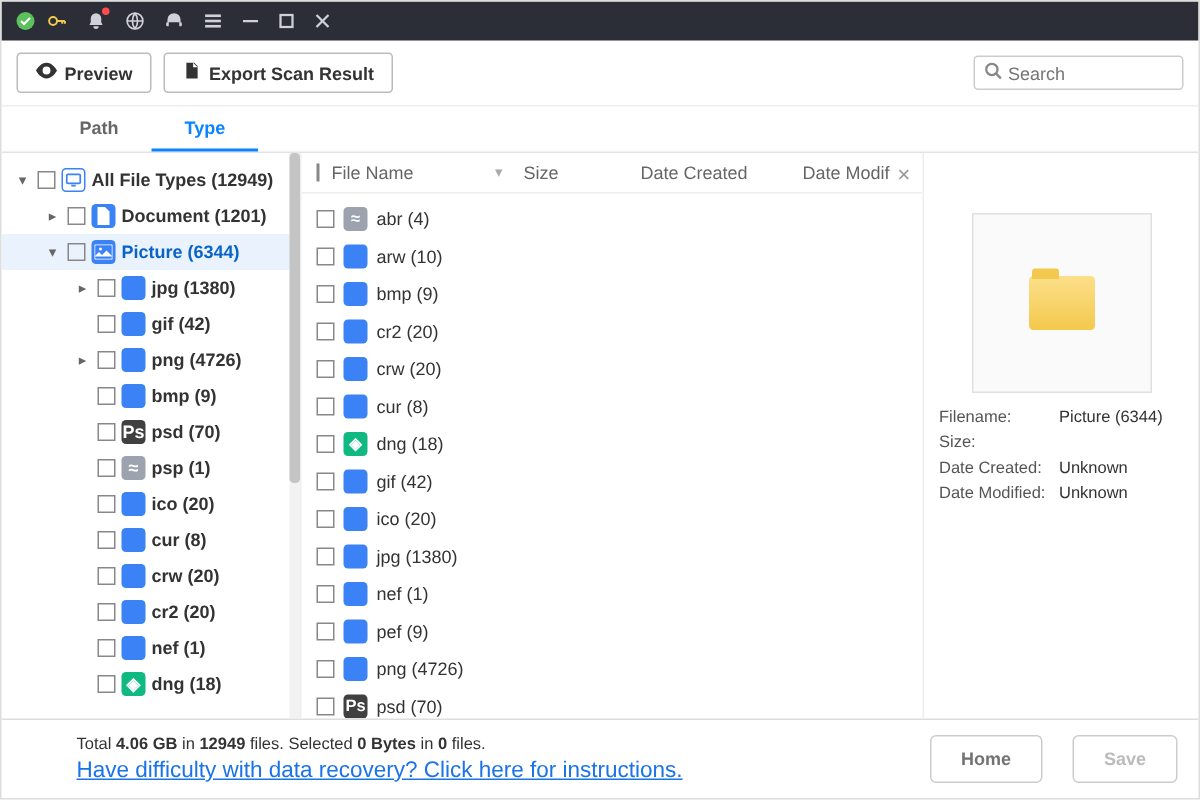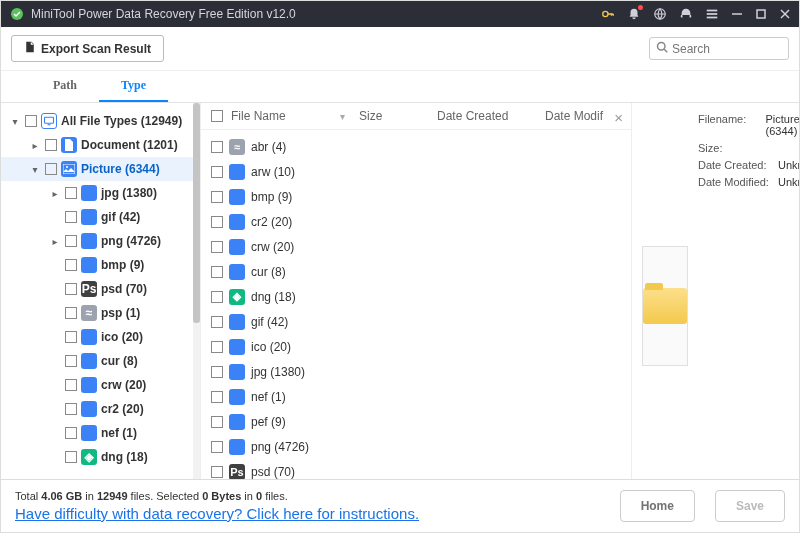--- a/index.html
+++ b/index.html
@@ -10,21 +10,21 @@
   .titlebar .tb-icons { display:flex; gap:12px; align-items:center; }
   .titlebar .tb-icons span { color:#cfd0d8; cursor:pointer; font-size:14px; line-height:1; }
   .titlebar svg { display:block; }
 
   .toolbar { display:flex; align-items:center; padding:8px 10px; gap:8px; border-bottom:1px solid #eee;}
   .btn { border:1px solid #bbb; background:#fff; padding:5px 12px; border-radius:3px; font-size:12px; display:flex; align-items:center; gap:5px; cursor:pointer; font-weight:600;}
   .toolbar .spacer { flex:1; }
   .search { border:1px solid #ccc; border-radius:3px; padding:3px 6px; display:flex; align-items:center; gap:4px; width:140px; }
   .search input { border:none; outline:none; font-size:12px; width:100%; }
 
-  .tabs { display:flex; padding-left:30px; border-bottom:1px solid #e3e3e3;font-family:Liberation Serif, serif; }
+  .tabs { display:flex; padding-left:30px; border-bottom:1px solid #e3e3e3; }
   .tab { padding:7px 22px; cursor:pointer; color:#666; font-weight:600;}
   .tab.active { color:#0a84ff; border-bottom:2px solid #0a84ff;text-align:right; }
 
   .main { flex:1; display:flex; overflow:hidden; border-bottom:1px solid #ddd;}
   .tree { width:200px; border-right:1px solid #eee; overflow-y:auto; padding-top:6px; position:relative;}
   .tree-row { display:flex; align-items:center; height:24px; white-space:nowrap; gap:4px; padding-right:4px; }
   .tree-row .tw { width:12px; text-align:center; color:#666; cursor:pointer; font-size:10px;}
   .tree-row .cb { width:12px; height:12px; border:1px solid #888; display:inline-block; flex-shrink:0; cursor:pointer;}
   .tree-row .ic { width:16px; height:16px; display:inline-flex; align-items:center; justify-content:center; font-size:12px; color:#fff; border-radius:3px; flex-shrink:0;}
   .tree-row.selected { background:#e9f2fd; }
@@ -39,50 +39,49 @@
   .fheader .col-size{ flex:0 0 70px;}
   .fheader .col-dc{ flex:0 0 100px;}
   .fheader .col-dm{ flex:0 0 70px;}
   .fheader .sort { color:#aaa; font-size:10px; margin-left:auto; margin-right:6px;}
   .flist { flex:1; overflow:hidden; padding-top:4px;}
   .frow { display:flex; align-items:center; height:25px; padding:0 10px; gap:6px;}
   .frow .cb { width:12px; height:12px; border:1px solid #888; cursor:pointer;}
   .frow .ic { width:16px; height:16px; display:inline-flex; align-items:center; justify-content:center; font-size:11px; border-radius:3px; color:#fff;}
   .files .close { position:absolute; right:8px; top:6px; color:#999; cursor:pointer; font-size:15px;}
 
-  .preview { width:168px; border-left:1px solid #eee; display:flex; flex-direction:row; padding:10px; gap:10px; }
+  .preview { width:184px; border-left:1px solid #eee; display:flex; flex-direction:column; padding:10px; gap:10px; }
   .pv-box { width:120px; height:120px; border:1px solid #e0e0e0; background:#fafafa; display:flex; align-items:center; justify-content:center; align-self:center; margin-top:30px;}
   .folder-ic { width:44px;height:36px;background:linear-gradient(#fcdf8a,#f3c94d);border-radius:3px;position:relative;}
   .folder-ic:before{content:"";position:absolute;top:-5px;left:2px;width:18px;height:7px;background:#f3c94d;border-radius:2px 2px 0 0;}
   .pv-meta { font-size:11px;}
   .pv-meta div{ display:flex; margin-bottom:5px;}
   .pv-meta .k{ width:80px; color:#555;}
 
   .status { display:flex; align-items:center; padding:10px 14px; gap:20px;}
-  .status .info{ display:flex; flex-direction:column; gap:3px; font-size:11px;}
+  .status .info{ display:flex; flex-direction:column; gap:3px; font-size:11px;margin-left:36px;}
   .status .link{ color:#1a73e8; text-decoration:underline; font-size:15px; cursor:pointer;}
   .status .spacer{flex:1;}
   .sbtn{ border:1px solid #ccc; padding:8px 20px; border-radius:4px;font-weight:600; color:#737373; background:#fff; cursor:pointer;}
   .sbtn.disabled{ color:#bbb; cursor:default;}
 
   .ic-blue{background:#3b82f6;} .ic-green{background:#10b981;} .ic-psd{background:#404040;} .ic-gray{background:#9ca3af;}
   .ic-mon{border:1px solid #3b82f6;color:#3b82f6;background:#fff;}
   .ic-txt{font-size:8px;font-weight:700;}
 </style>
 </head>
 <body>
 
 <div class="titlebar">
   <span class="logo">
     <svg width="16" height="16" viewBox="0 0 16 16">
         <circle cx="8" cy="8" r="6" fill="#5cc05c"></circle>
         <path d="M5 8l2 2 4-4" stroke="#fff" stroke-width="1.5" fill="none"></path>
       </svg>
   </span>
-  <span class="title">MiniTool Power Data Recovery Free Edition v12.0</span>
   <div class="tb-icons">
     <span style="color:#f3c94d;">
       <svg width="14" height="14" viewBox="0 0 16 16" fill="currentColor">
           <circle cx="5" cy="8" r="3" fill="none" stroke="currentColor" stroke-width="1.5"></circle>
           <path d="M8 8h6M12 8v2M14 8v2" stroke="currentColor" stroke-width="1.5"></path>
         </svg>
     </span>
     <span style="position:relative;">
       <svg width="14" height="14" viewBox="0 0 16 16" fill="currentColor">
           <path d="M8 2a4 4 0 00-4 4v3l-1 2h10l-1-2V6a4 4 0 00-4-4zM6 12a2 2 0 004 0"></path>
@@ -120,20 +119,26 @@
     <span>
       <svg width="12" height="12" viewBox="0 0 12 12" stroke="currentColor" stroke-width="1.5">
           <line x1="2" y1="2" x2="10" y2="10"></line>
           <line x1="10" y1="2" x2="2" y2="10"></line>
         </svg>
     </span>
   </div>
 </div>
 
 <div class="toolbar">
+  <div class="btn">
+    <span><svg width="14" height="12" viewBox="0 0 16 12" fill="#333">
+          <path d="M8 0C4 0 1 4 0 6c1 2 4 6 8 6s7-4 8-6c-1-2-4-6-8-6zm0 9a3 3 0 110-6 3 3 0 010 6z"></path>
+        </svg></span>
+    <span>Preview</span>
+  </div>
   <div class="btn">
     <span><svg width="12" height="12" viewBox="0 0 16 16" fill="#333">
           <path d="M3 1h7l3 3v11H3zM9 1v4h4"></path>
         </svg></span>
     <span>Export Scan Result</span>
   </div>
   <div class="spacer"></div>
   <div class="search">
     <span style="color:#888;"><svg width="12" height="12" viewBox="0 0 16 16" fill="none" stroke="currentColor" stroke-width="2">
           <circle cx="7" cy="7" r="5"></circle>

